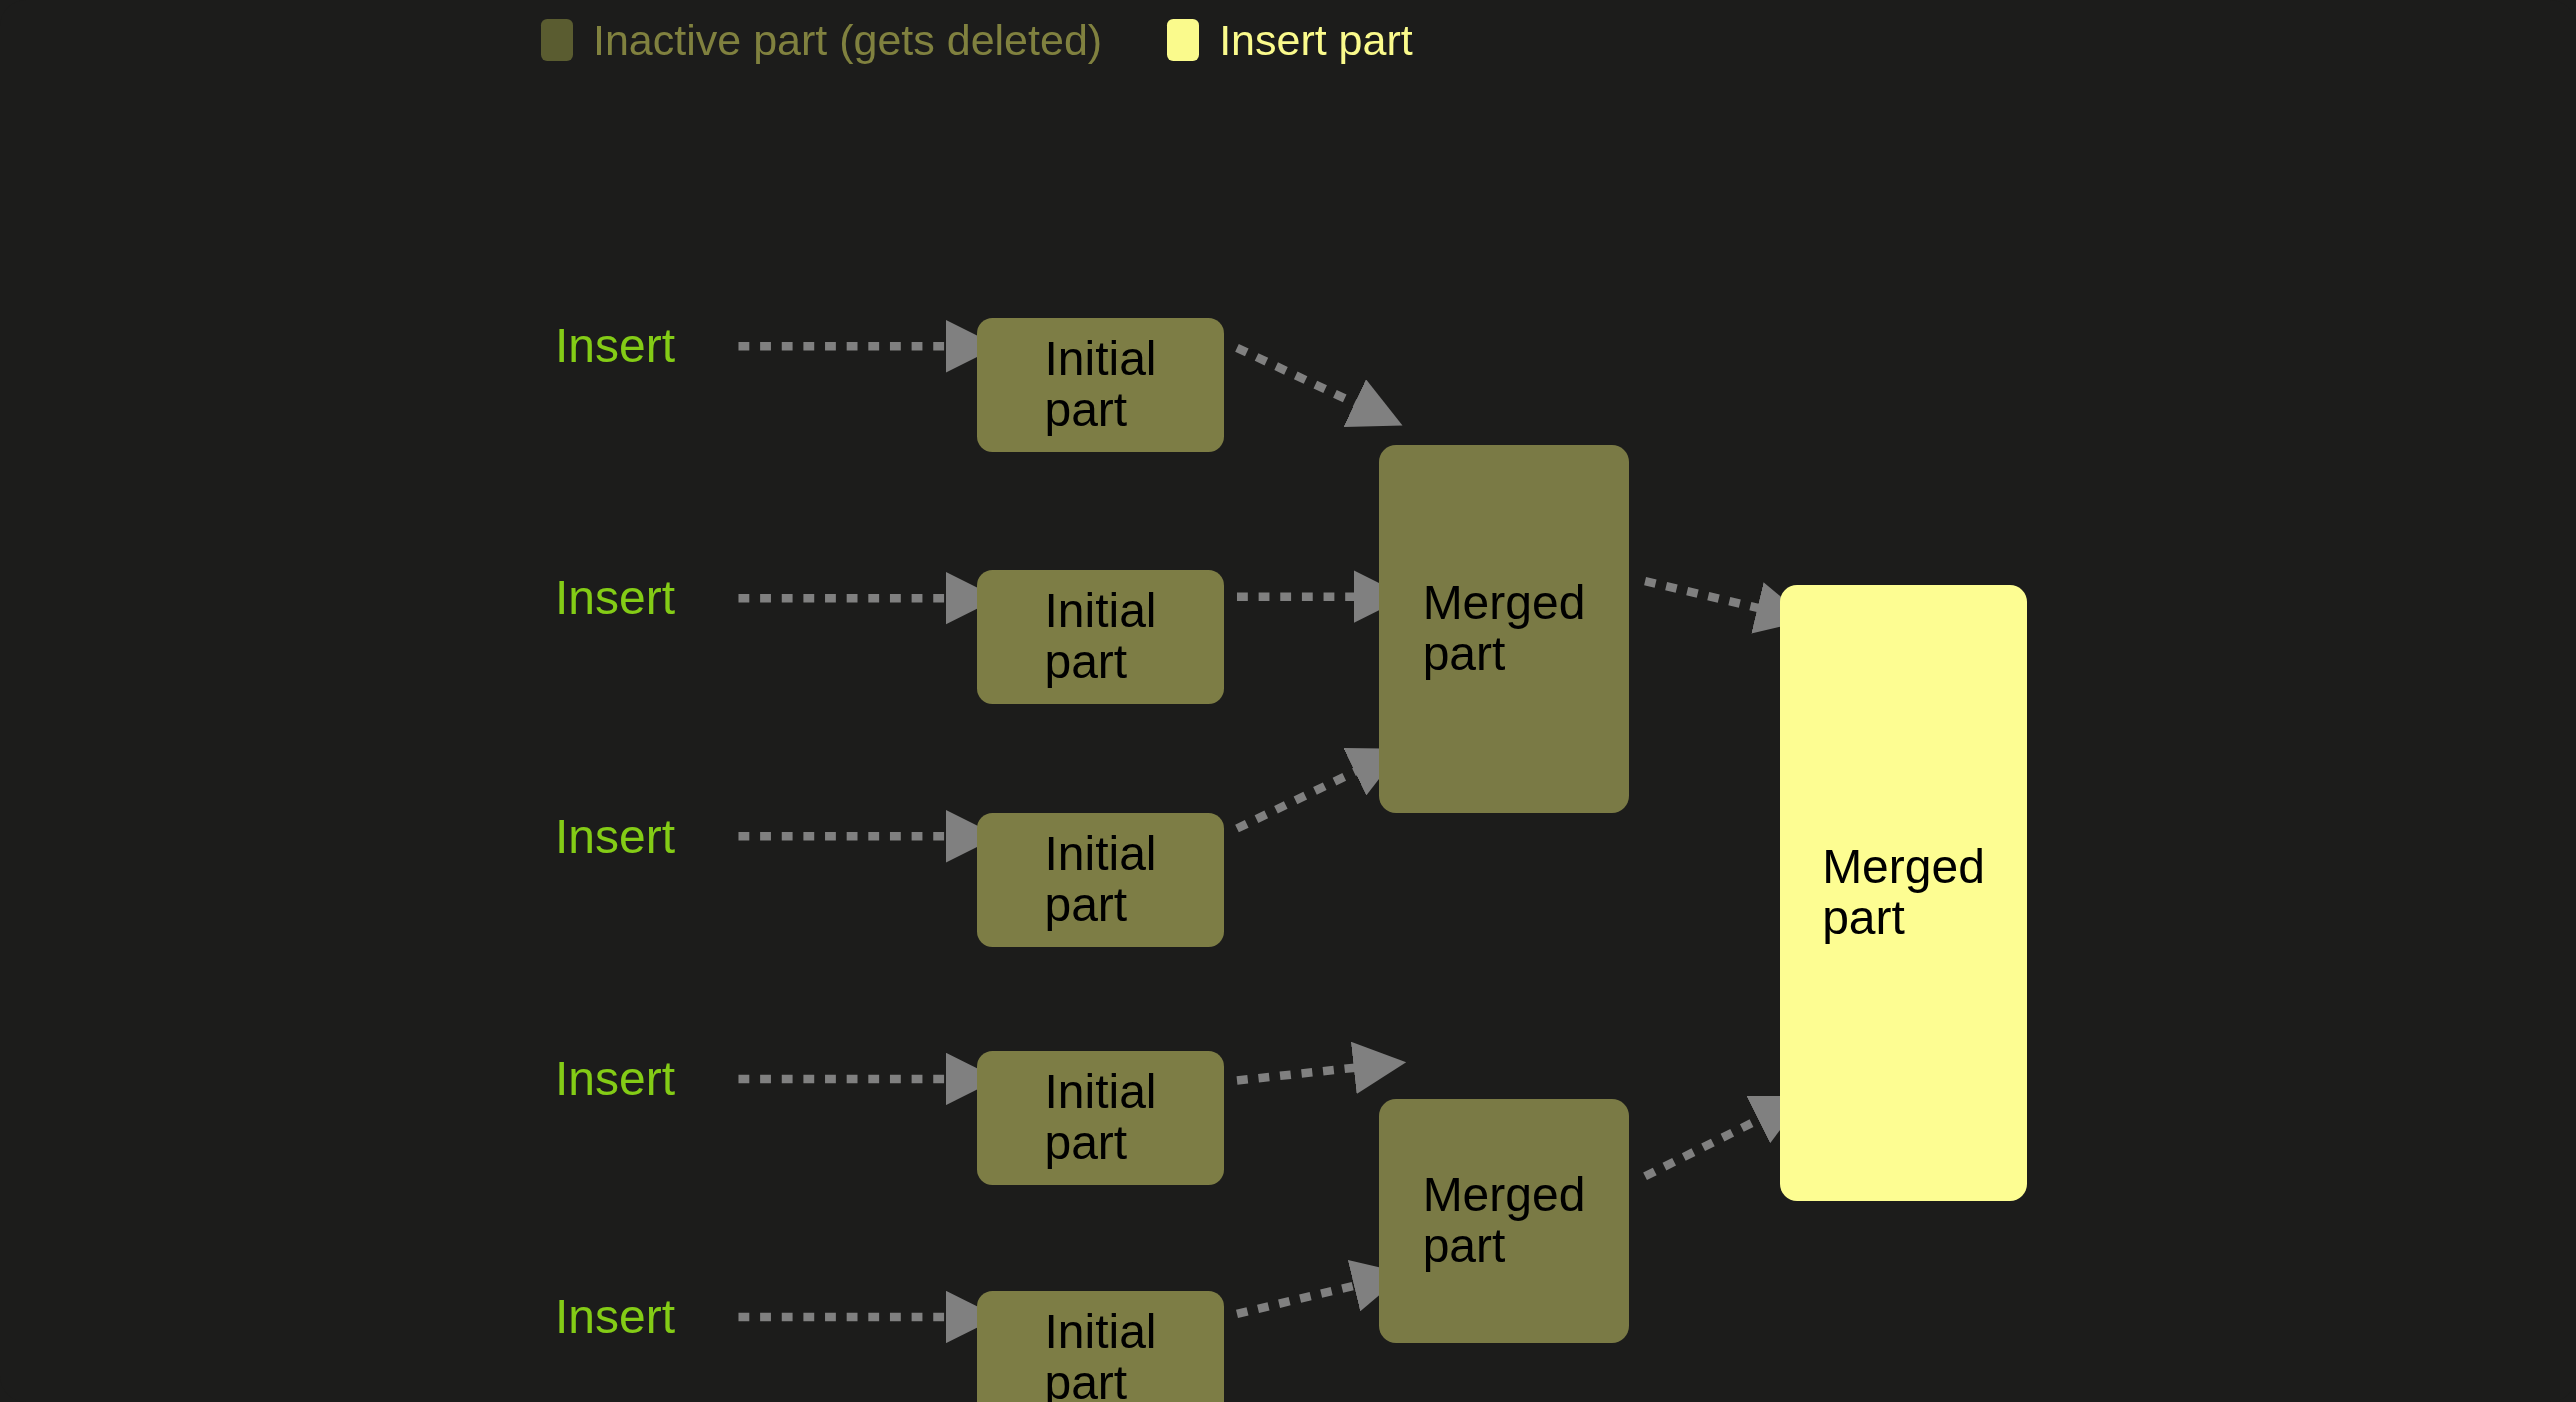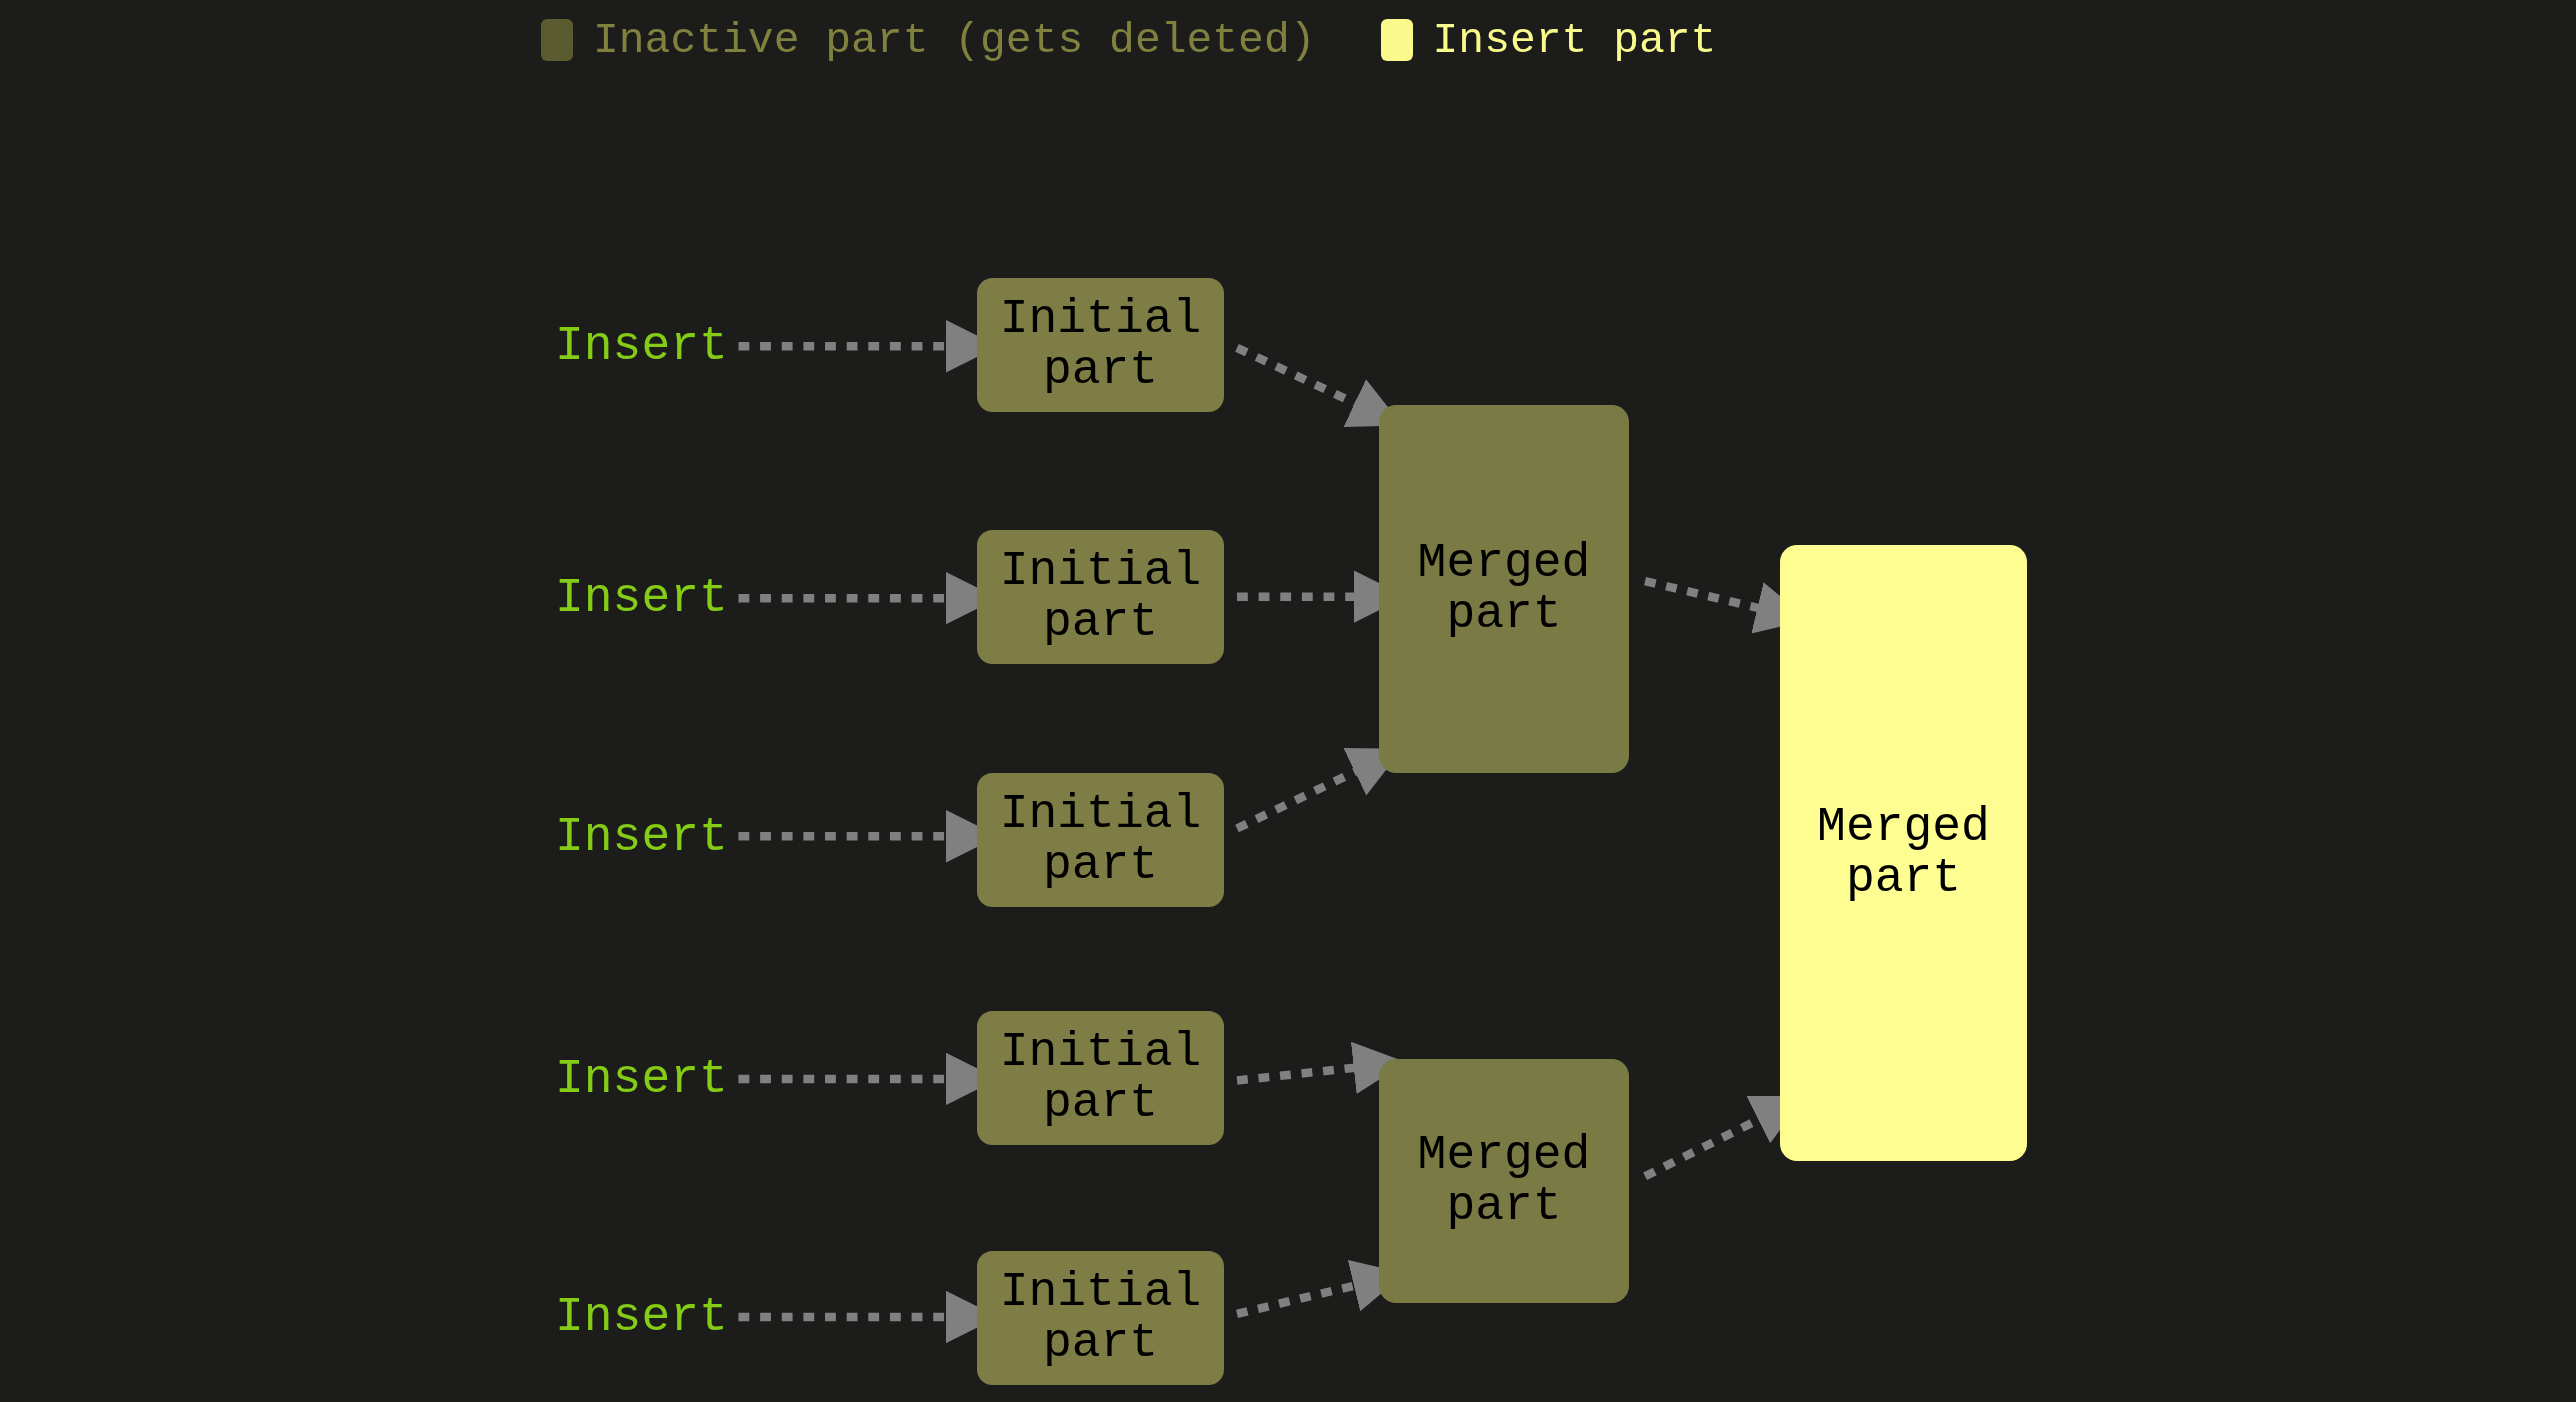--- a/index.html
+++ b/index.html
@@ -6,21 +6,21 @@
     margin: 0;
     padding: 0;
     background: #1c1c1b;
   }
   #stage {
     position: relative;
     width: 2576px;
     height: 1402px;
     background: #1c1c1b;
     overflow: hidden;
-    font-family: Liberation Mono, monospace;
+    font-family: Liberation Sans, sans-serif;
     border-radius: 26px;
   }
 
   
   #legend {
     position: absolute;
     left: 541px;
     top: 18.6px;
     display: flex;
     align-items: center;
@@ -57,25 +57,26 @@
     pointer-events: none;
   }
 
   
   .node {
     position: absolute;
     box-sizing: border-box;
     display: flex;
     align-items: center;
     justify-content: center;
-    text-align: center;
+    text-align: left;
     color: #000000;
     border-radius: 17px;
     line-height: 1.06;
     white-space: pre-line;
+    margin-top: 40px;
   }
   .node.initial {
     background: #7d7d45;
     font-size: 48px;
     width: 247px;
     height: 134px;
     border-radius: 15.5px;
   }
   .node.merged-inactive {
     background: #7a7a45;

